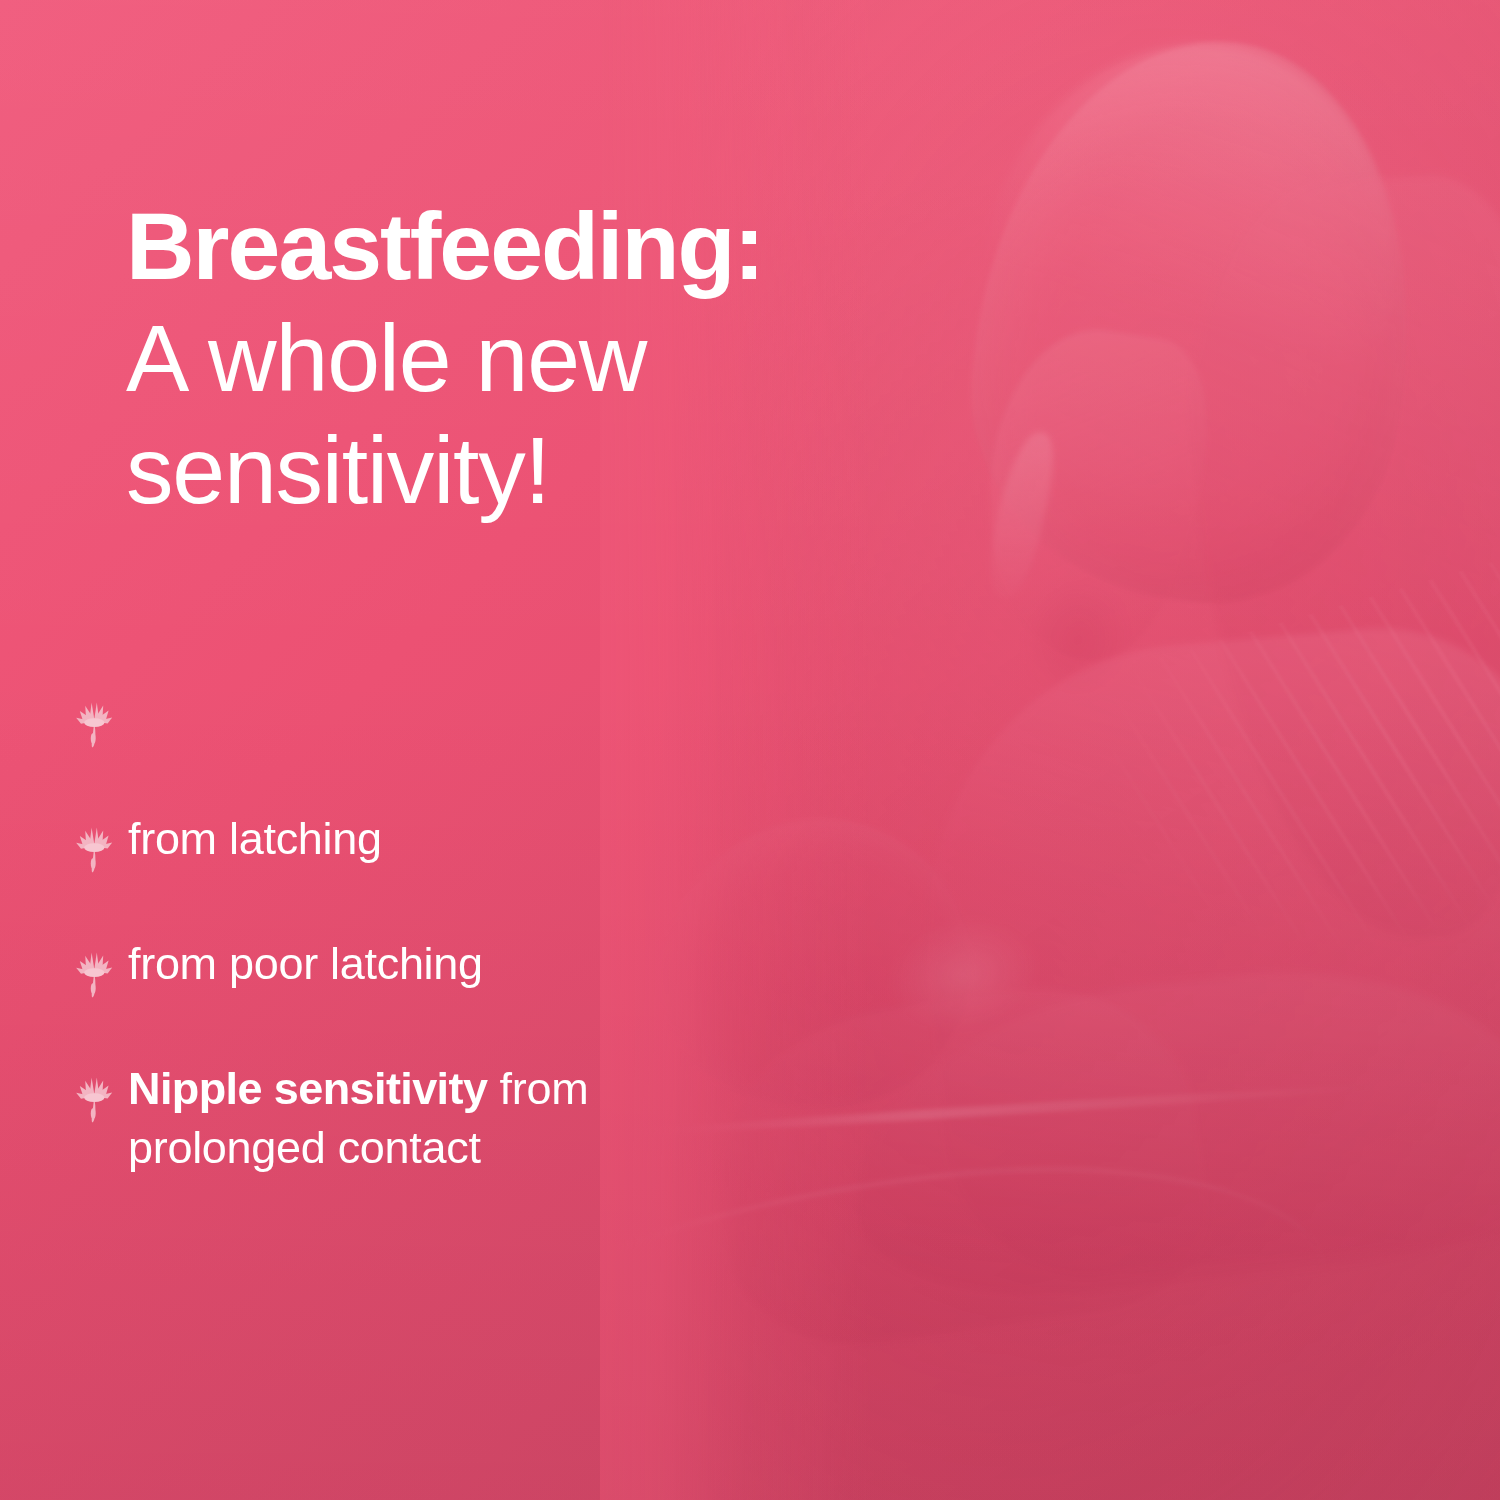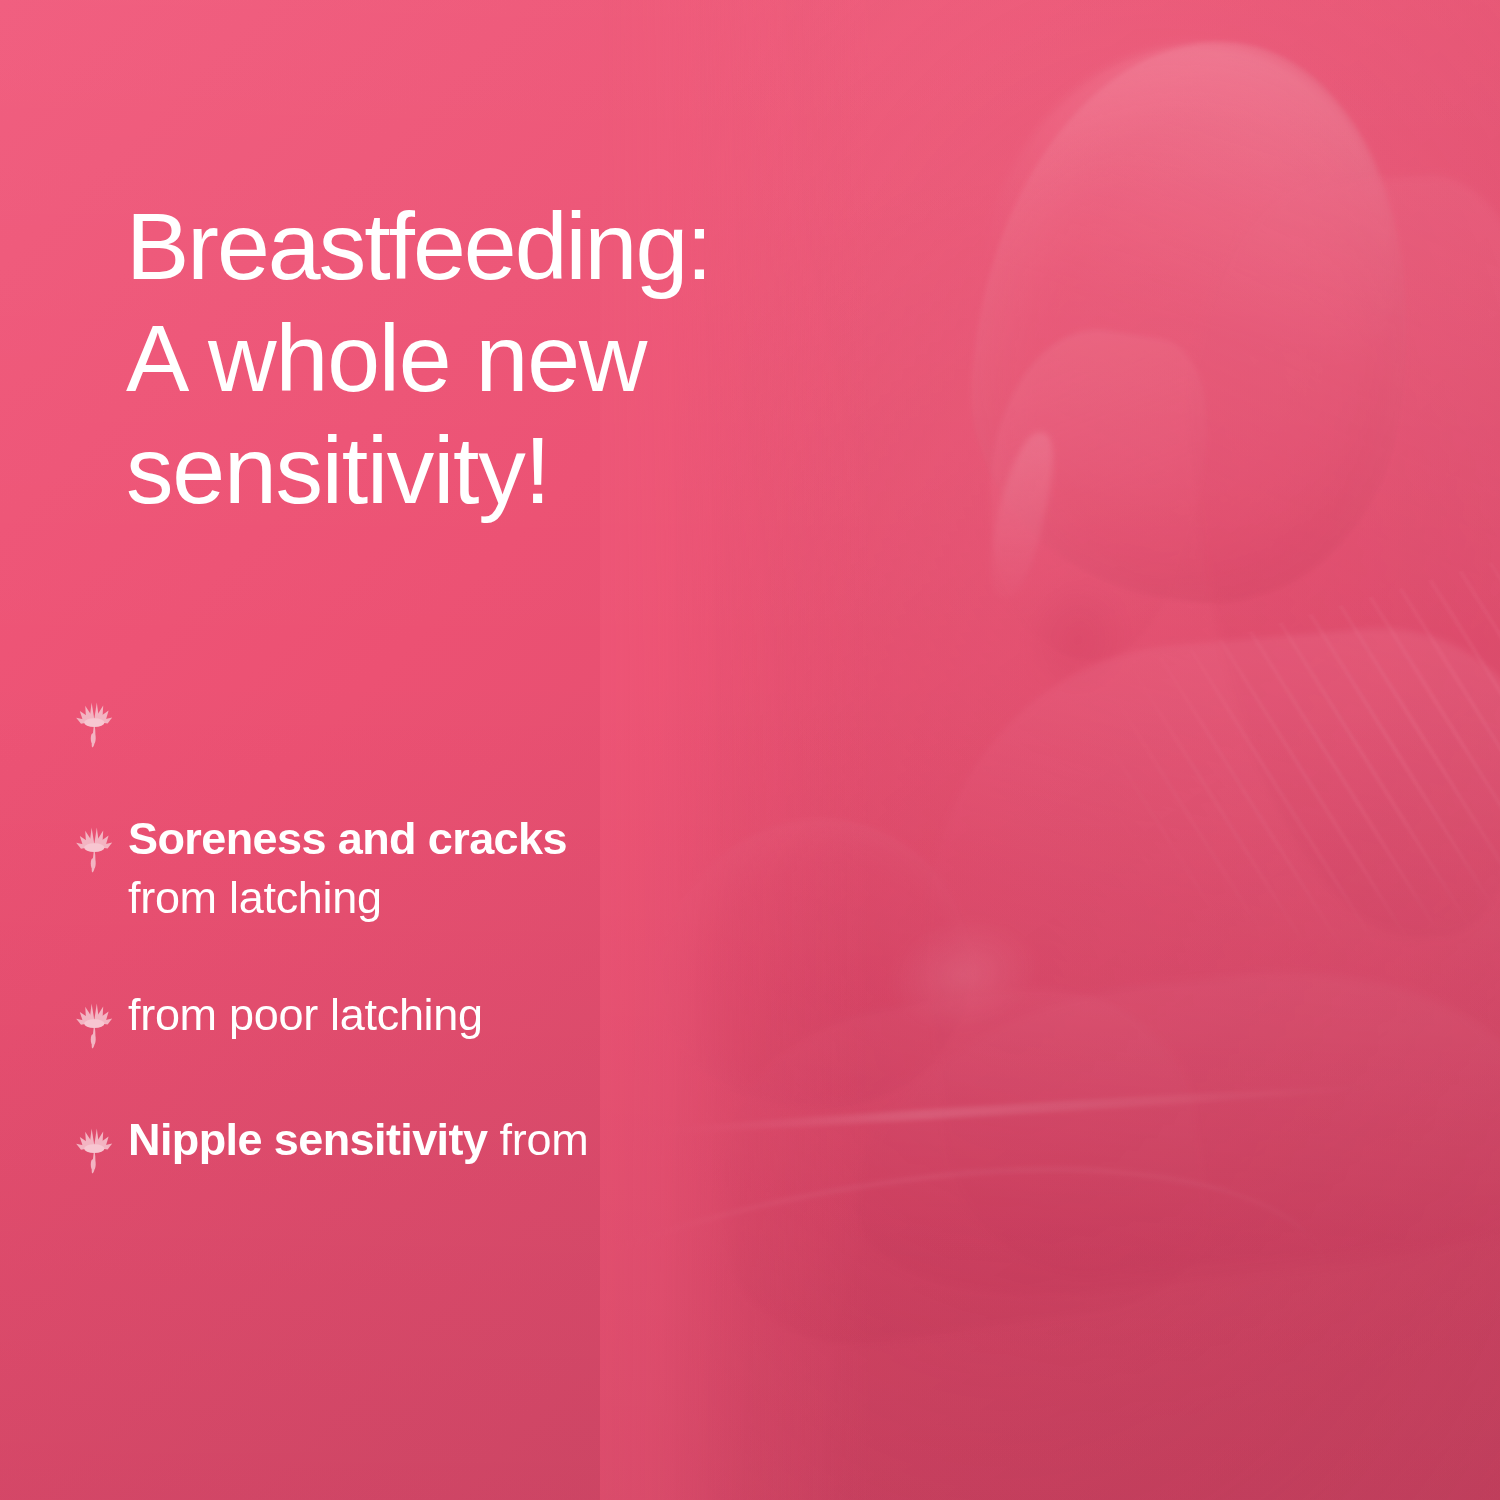--- a/index.html
+++ b/index.html
@@ -272,21 +272,21 @@
     top: 126px;
     width: 860px;
     color: #ffffff;
     font-size: 95px;
     line-height: 1.18;
     letter-spacing: -1.2px;
     font-weight: 300;
   }
 
   .headline .strong {
-    font-weight: 400;
+    font-weight: 700;
     letter-spacing: -2px;
   }
 
   .headline .hl-line {
     display: block;
     white-space: pre;
   }
 
   .bullets {
     position: absolute;
@@ -398,21 +398,20 @@
               <path d="M20.6 31.4 L34.6 21.6 L31.4 32.6 Z"></path>
               <path d="M20.0 31.4 L5.8 22.0 L9.2 32.6 Z"></path>
               <path d="M20.8 32.4 L38.2 28.4 L33.6 34.6 Z"></path>
               <path d="M19.8 32.4 L2.2 28.8 L7.0 34.8 Z"></path>
             </g>
             <ellipse cx="20.3" cy="33.6" rx="10.2" ry="4.4" fill="#F7C6D1"></ellipse>
             <ellipse cx="19.2" cy="49.5" rx="2.4" ry="5.2" fill="#F3B4C2"></ellipse>
           </svg>
         </span>
         <span class="bullet-text">
-          <span class="t-line"><b>Soreness and cracks</b><span></span></span>
           <span class="t-line">from latching</span>
         </span>
       </div>
 
       <div class="bullet">
         <span class="bullet-icon">
           <svg viewBox="0 0 40 62" width="40" height="62" aria-hidden="true">
             <g fill="#F3B4C2">
               <path d="M20 34 C21.2 38 21.8 44 21.2 50 C20.9 53.6 20.2 56 19.4 57.6 C18.8 58.8 17.9 58.6 17.8 57.3 C17.5 54.2 18.1 49.6 18.9 44.4 C19.4 41 19.7 37.3 20 34 Z"></path>
               <path d="M20.3 30 L22.8 13.5 L25.0 30 Z"></path>
@@ -446,18 +445,19 @@
               <path d="M20.0 31.4 L5.8 22.0 L9.2 32.6 Z"></path>
               <path d="M20.8 32.4 L38.2 28.4 L33.6 34.6 Z"></path>
               <path d="M19.8 32.4 L2.2 28.8 L7.0 34.8 Z"></path>
             </g>
             <ellipse cx="20.3" cy="33.6" rx="10.2" ry="4.4" fill="#F7C6D1"></ellipse>
             <ellipse cx="19.2" cy="49.5" rx="2.4" ry="5.2" fill="#F3B4C2"></ellipse>
           </svg>
         </span>
         <span class="bullet-text">
           <span class="t-line"><b>Nipple sensitivity</b><span> from</span></span>
+          <span class="t-line">prolonged contact</span>
         </span>
       </div>
 
     </div>
   </div>
 </div>
 
 </body></html>

